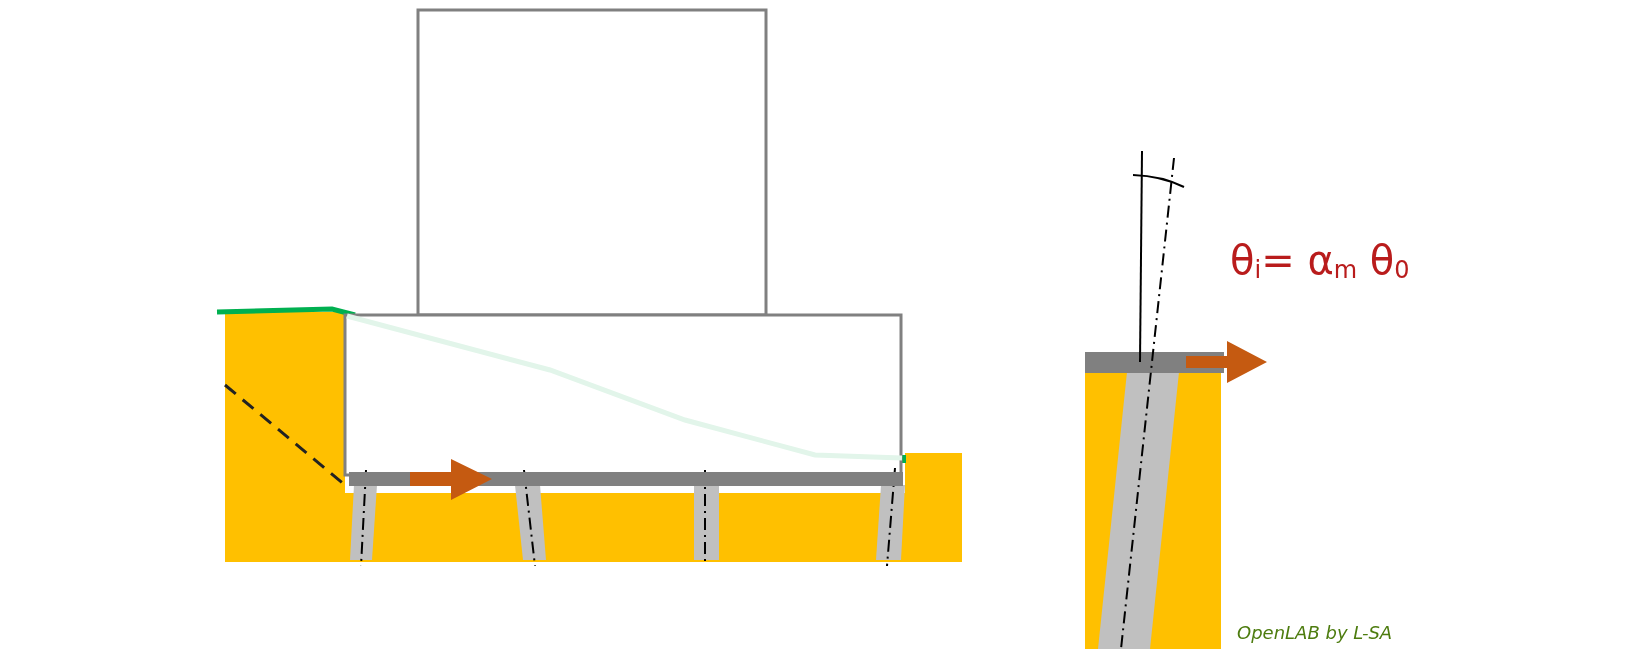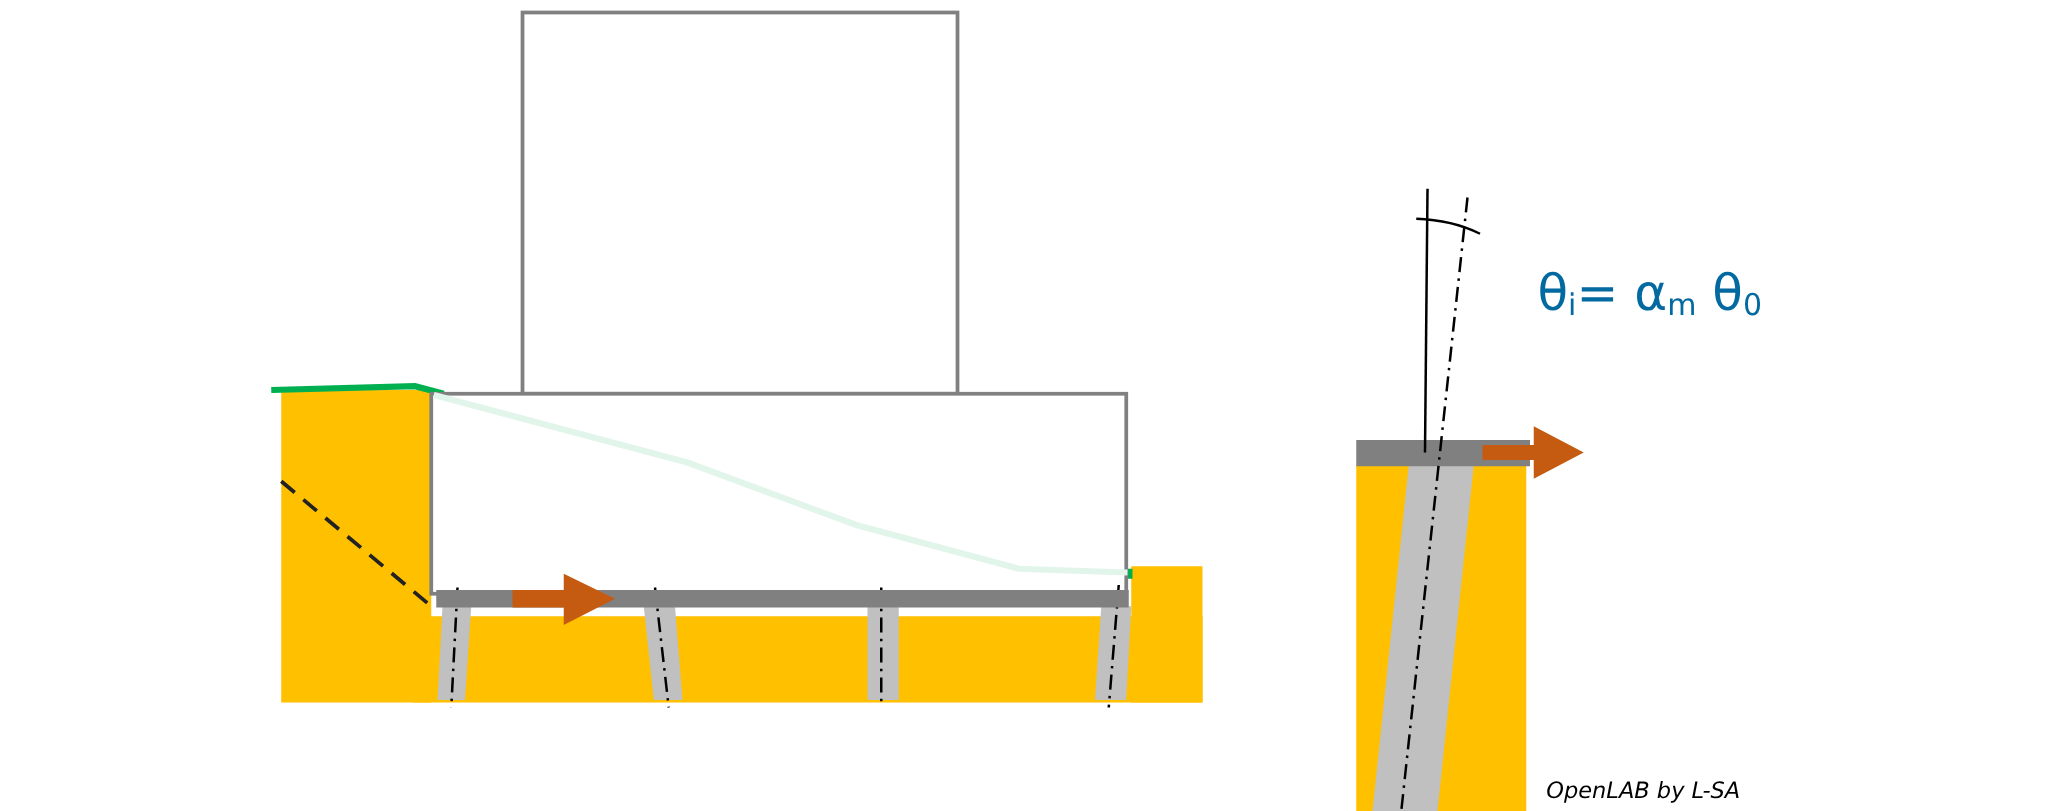--- a/index.html
+++ b/index.html
@@ -1,20 +1,20 @@
 <!DOCTYPE html>
 <html><head>
   <meta charset="utf-8">
   <style>
     html, body { margin: 0; padding: 0; background: #ffffff; }
     body { width: 1640px; height: 649px; position: relative; overflow: hidden; font-family: "DejaVu Sans", sans-serif; }
     svg { position: absolute; left: 0; top: 0; }
-    .formula { position: absolute; left: 1230px; top: 212px; font-family: "DejaVu Sans", sans-serif; font-size: 40px; color: #0369a1; white-space: nowrap; }
+    .formula { position: absolute; left: 1230px; top: 237px; font-family: "DejaVu Sans", sans-serif; font-size: 40px; color: #b91c1c; white-space: nowrap; }
     .formula sub { font-size: 24px; vertical-align: -4px; }
-    .credit { position: absolute; left: 1237px; top: 622px; font-family: "DejaVu Sans", sans-serif; font-style: italic; font-size: 18px; color: #000000; }
+    .credit { position: absolute; left: 1237px; top: 622px; font-family: "DejaVu Sans", sans-serif; font-style: italic; font-size: 18px; color: #4d7c0f; }
   </style>
 </head>
 <body>
 
 <svg width="1640" height="649" viewBox="0 0 1640 649" xmlns="http://www.w3.org/2000/svg">
 
   <rect x="225" y="312" width="120" height="250" fill="#FFC000"></rect>
 
   <rect x="330" y="493" width="632" height="69" fill="#FFC000"></rect>
 

